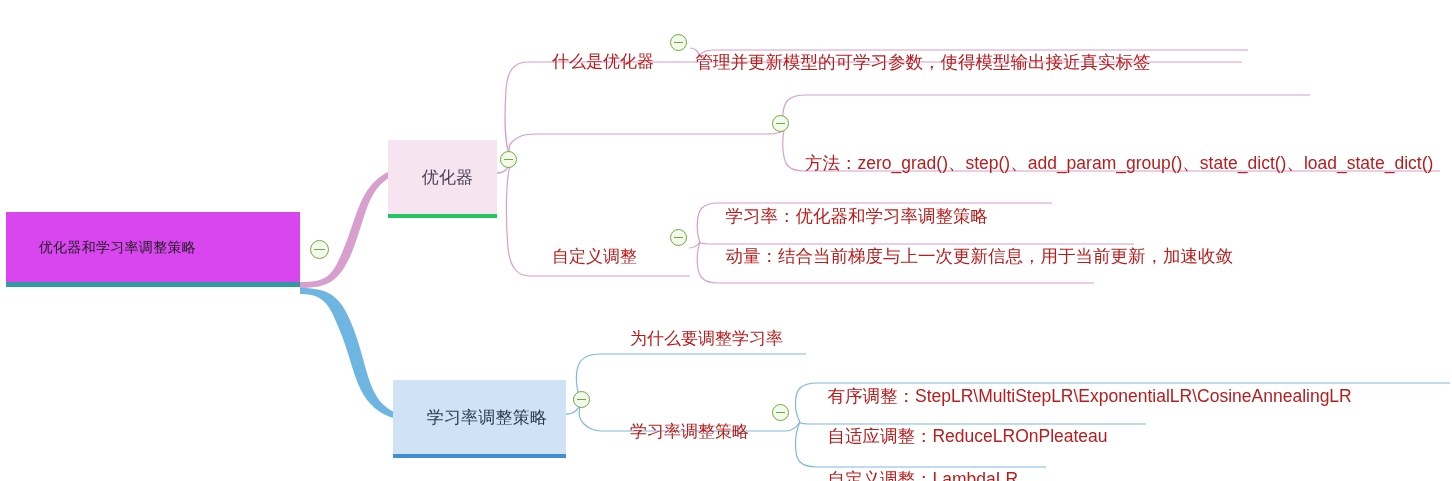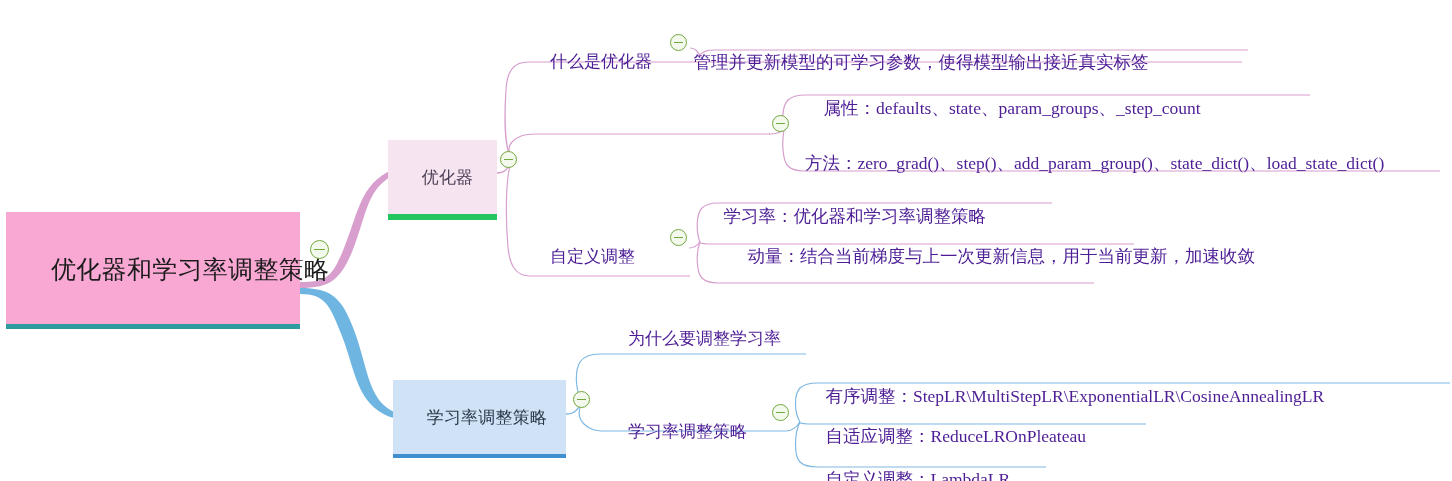--- a/index.html
+++ b/index.html
@@ -28,51 +28,50 @@
 
   
   .node {
     position: absolute;
     box-sizing: border-box;
     white-space: pre;
     line-height: 1.28;
   }
 
   .root-node {
-    background: #f9a8d4;
+    background: #d946ef;
     border-bottom: 5px solid #2d9ba0;
     color: #1c1c1c;
-    font-size: 25px;
+    font-size: 14px;
     padding: 9px 16px 7px 16px;
     letter-spacing: 0.3px;
   }
 
   .branch-node {
     font-size: 17px;
     padding: 5px 14px 4px 14px;
     letter-spacing: 0.2px;
   }
   .branch-node.pink {
     background: #f6e4f1;
-    border-bottom: 6px solid #22c55e;
+    border-bottom: 4px solid #22c55e;
     color: #4d4257;
   }
   .branch-node.blue {
     background: #cfe2f6;
     border-bottom: 4px solid #3f8fd0;
     color: #2b3a4d;
   }
 
   
   .leaf {
     position: absolute;
-    color: #4c1d95;
+    color: #b91c1c;
     white-space: pre;
     box-sizing: border-box;
-    font-family: Liberation Serif, serif;
   }
   .leaf.lv2 { font-size: 17px; }
   .leaf.lv3 { font-size: 17.5px; }
   .leaf.wrap { white-space: normal; line-height: 1.30; }
 
   
   .toggle {
     position: absolute;
     width: 17px;
     height: 17px;
@@ -151,37 +150,34 @@
     <span>什么是优化器</span>
   </div>
   <div class="toggle" style="left:670px; top:34px;"></div>
 
   <div class="leaf lv3" style="left:676px; top:29px;">
     <span>管理并更新模型的可学习参数，使得模型输出接近真实标签</span>
   </div>
 
   <div class="toggle" style="left:772px; top:115px;"></div>
 
-  <div class="leaf lv3" style="left:806px; top:75px;">
-    <span>属性：defaults、state、param_groups、_step_count</span>
-  </div>
 
   <div class="leaf lv3 wrap" style="left:805px; top:112px; width:638px;margin-top:40px;">
     <span>方法：zero_grad()、step()、add_param_group()、state_dict()、load_state_dict()</span>
   </div>
 
   <div class="leaf lv2" style="left:533px; top:225px;">
     <span>自定义调整</span>
   </div>
   <div class="toggle" style="left:670px; top:229px;"></div>
 
   <div class="leaf lv3" style="left:706px; top:183px;">
     <span>学习率：优化器和学习率调整策略</span>
   </div>
-  <div class="leaf lv3" style="left:730px; top:223px;text-align:center;">
+  <div class="leaf lv3" style="left:706px; top:223px;text-align:center;">
     <span>动量：结合当前梯度与上一次更新信息，用于当前更新，加速收敛</span>
   </div>
 
   <div class="node branch-node blue" style="left:393px; top:380px; width:173px;">
     <span>学习率调整策略</span>
   </div>
   <div class="toggle" style="left:573px; top:391px;"></div>
 
   <div class="leaf lv2" style="left:611px; top:307px;">
     <span>为什么要调整学习率</span>

